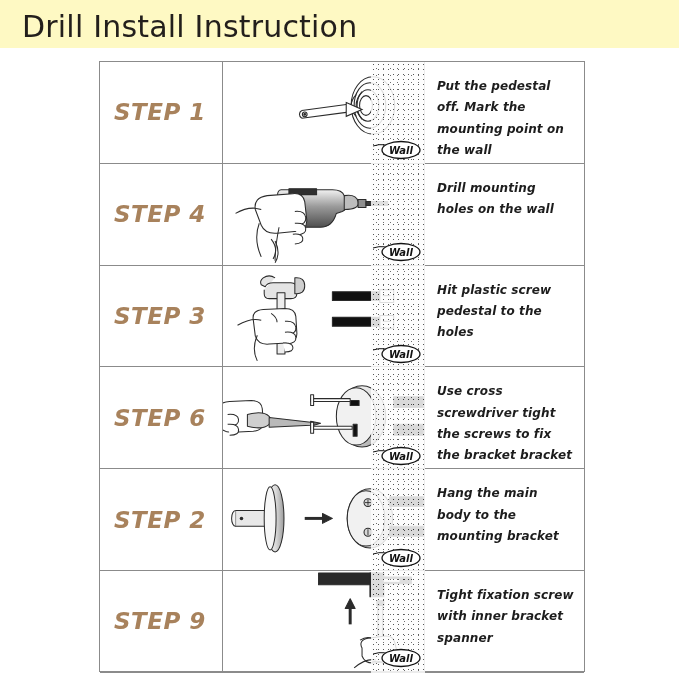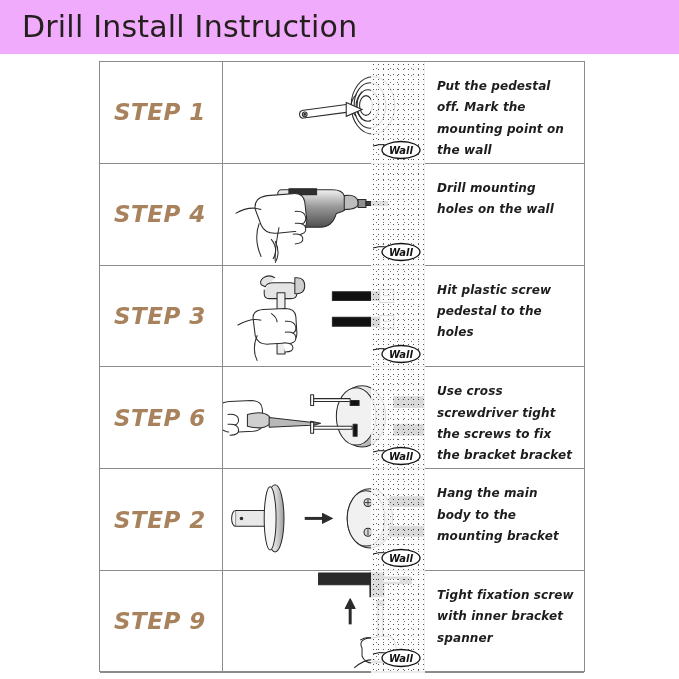--- a/index.html
+++ b/index.html
@@ -11,22 +11,22 @@
     font-family: "Liberation Sans", sans-serif;
     overflow: hidden;
     position: relative;
   }
 
   
   #header-banner {
     position: absolute;
     left: 0; top: 0;
     width: 679px;
-    height: 54px;
-    background: #f0abfc;
+    height: 48px;
+    background: #fef9c3;
   }
   #header-title {
     position: absolute;
     left: 22px;
     top: 9px;
     font-family: "DejaVu Sans", sans-serif;
     font-size: 30px;
     font-weight: 400;
     letter-spacing: .2px;
     color: #231f1c;

